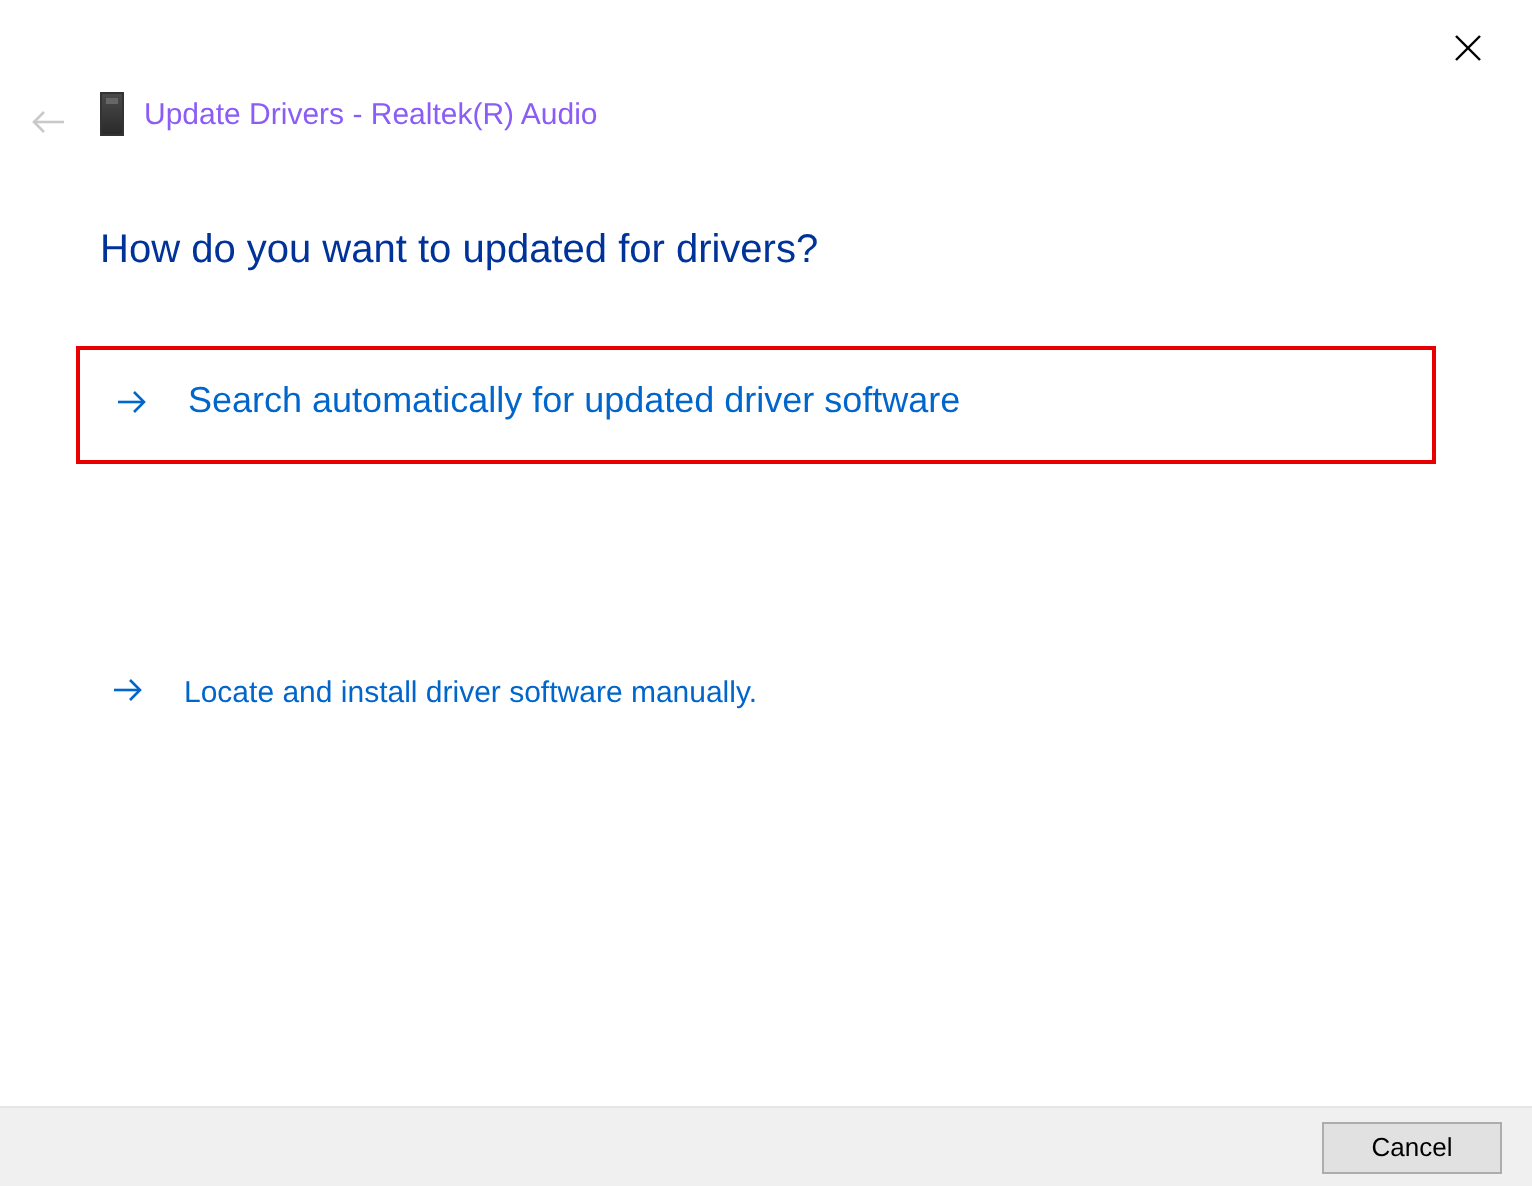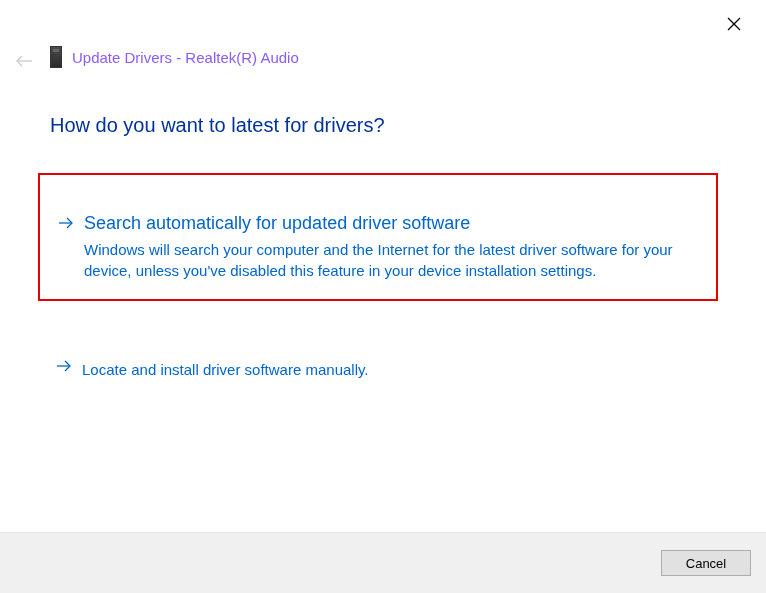--- a/index.html
+++ b/index.html
@@ -93,23 +93,22 @@
       border: 2px solid #e80000;
     }
     .option1 {
       top: 173px;
     }
     .option2 {
       top: 318px;
     }
     .option-row {
       display: flex;
-      align-items: flex-start;
-      gap: 10px;
-      margin-top: 23px;
+      align-items: center;
+      gap: 20px;
     }
     .arrow-icon {
       width: 16px;
       height: 18px;
       margin-top: 4px;
       flex-shrink: 0;
       color: #0066cc;
     }
     .arrow-icon svg {
       width: 16px;
@@ -129,21 +128,21 @@
       color: #0066cc;
       font-weight: 400;
       margin-top: 4px;
       line-height: 1.4;
     }
     .footer {
       position: absolute;
       bottom: 0;
       left: 0;
       right: 0;
-      height: 61px;
+      height: 40px;
       background: #f0f0f0;
       border-top: 1px solid #e5e5e5;
       display: flex;
       justify-content: flex-end;
       align-items: center;
       padding-right: 15px;
     }
     .cancel-btn {
       width: 90px;
       height: 26px;
@@ -170,33 +169,32 @@
     <line x1="2" y1="7" x2="17" y2="7" stroke="currentColor" stroke-width="1.3"></line>
     <polyline points="7,2 2,7 7,12" fill="none" stroke="currentColor" stroke-width="1.3"></polyline>
   </svg>
 </div>
 
 <div class="title-row">
   <div class="device-icon"></div>
   <div class="window-title">Update Drivers - Realtek(R) Audio</div>
 </div>
 
-<div class="heading">How do you want to latest for drivers?</div>
+<div class="heading">How do you want to updated for drivers?</div>
 
 <div class="option-box option1 highlighted">
   <div class="option-row">
     <div class="arrow-icon">
       <svg viewBox="0 0 16 14">
         <line x1="1" y1="7" x2="14" y2="7" stroke="currentColor" stroke-width="1.3"></line>
         <polyline points="9,2 14,7 9,12" fill="none" stroke="currentColor" stroke-width="1.3"></polyline>
       </svg>
     </div>
     <div class="option-content">
       <div class="option-title">Search automatically for updated driver software</div>
-      <div class="option-desc">Windows will search your computer and the Internet for the latest driver software for your device, unless you've disabled this feature in your device installation settings.</div>
     </div>
   </div>
 </div>
 
 <div class="option-box option2">
   <div class="option-row">
     <div class="arrow-icon">
       <svg viewBox="0 0 16 14">
         <line x1="1" y1="7" x2="14" y2="7" stroke="currentColor" stroke-width="1.3"></line>
         <polyline points="9,2 14,7 9,12" fill="none" stroke="currentColor" stroke-width="1.3"></polyline>

